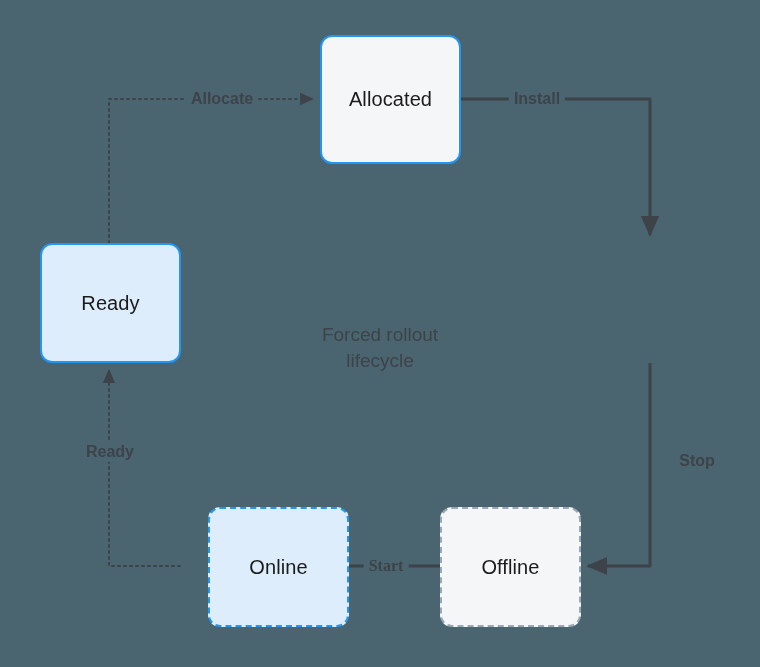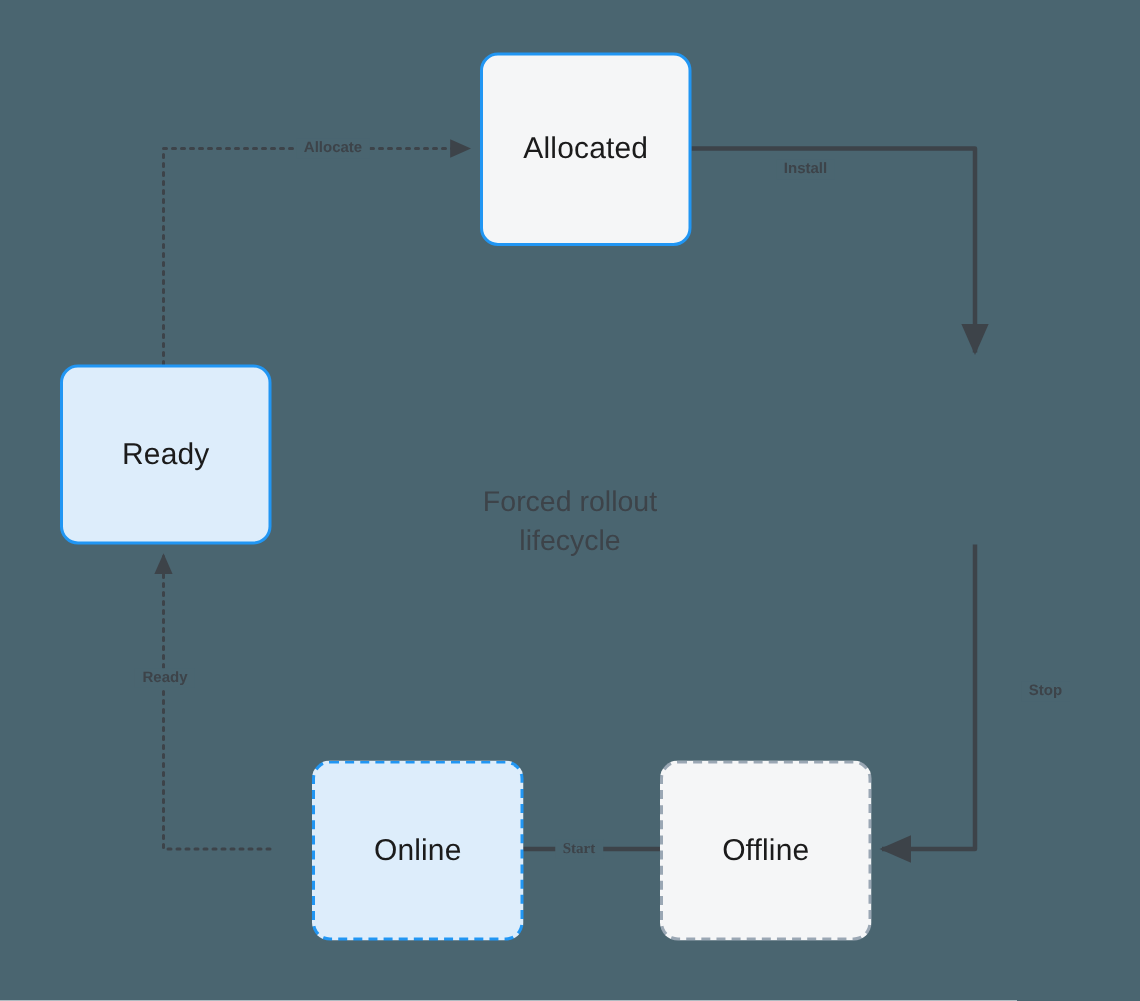--- a/index.html
+++ b/index.html
@@ -46,21 +46,21 @@
   .fill-blue  { background: #ddedfb; }
 
   #n-allocated  { left: 320px; top: 35px;  width: 141px; height: 129px; }
   #n-ready      { left: 40px;  top: 243px; width: 141px; height: 120px; }
   #n-installing { left: 580px; top: 242px; width: 141px; height: 121px; }
   #n-online     { left: 180px; top: 507px; width: 141px; height: 120px; margin-left: 28px; }
   #n-offline    { left: 440px; top: 507px; width: 141px; height: 120px; }
 
   .edge-label {
     position: absolute;
-    font-size: 10px;
+    font-size: 16px;
     font-weight: bold;
     color: #3d4349;
     background: #4a6570;
     padding: 1px 5px;
     white-space: nowrap;
     transform: translate(-50%, -50%);
   }
   #title {
     position: absolute;
     left: 380px;
@@ -110,21 +110,21 @@
 
   <div id="n-online" class="node dashed-blue fill-blue">
     <span>Online</span>
   </div>
 
   <div id="n-offline" class="node dashed-gray fill-white">
     <span>Offline</span>
   </div>
 
   <div class="edge-label" style="left:222px; top:99px;">Allocate</div>
-  <div class="edge-label" style="left:537px; top:113px;">Install</div>
+  <div class="edge-label" style="left:537px; top:99px;">Install</div>
   <div class="edge-label" style="left:650px; top:461px;margin-left:47px;">Stop</div>
   <div class="edge-label" style="left:386px; top:566px;font-family:Liberation Serif, serif;">Start</div>
   <div class="edge-label" style="left:110px; top:452px;">Ready</div>
 
   <div id="title">Forced rollout
 lifecycle</div>
 
 </div>
 
 </body></html>

